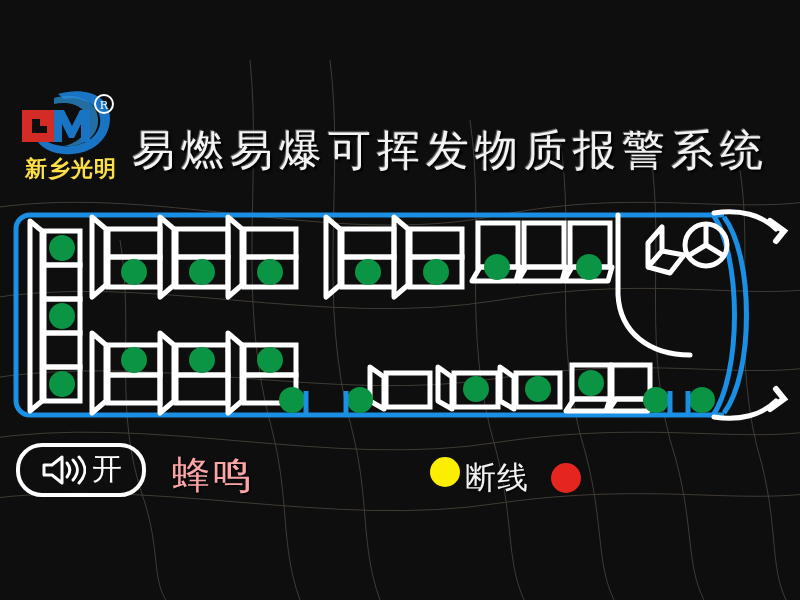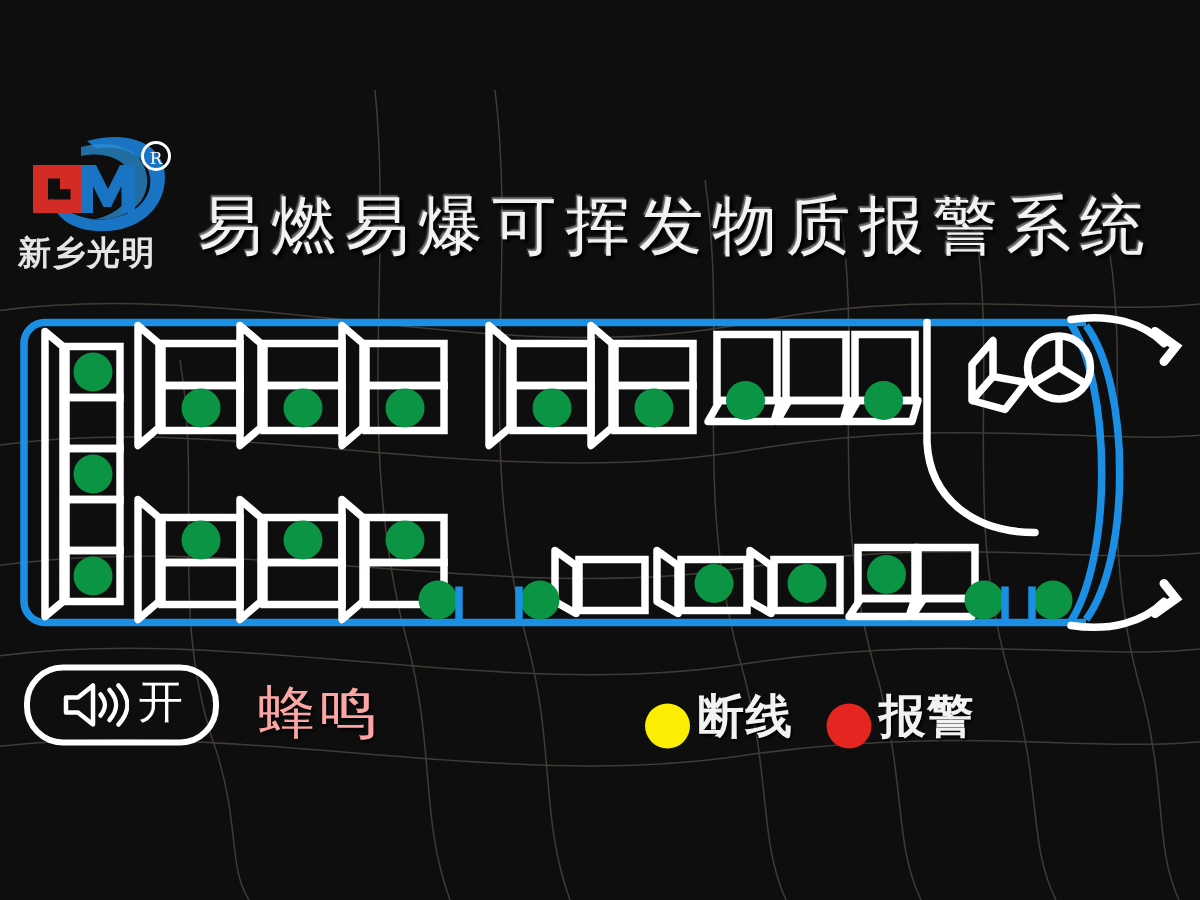--- a/index.html
+++ b/index.html
@@ -30,22 +30,22 @@
     left: 12px; top: 88px;
     width: 118px; height: 108px;
   }
   #logo-mark {
     position: absolute; left: 2px; top: 0;
     width: 110px; height: 72px;
   }
   #logo-text {
     position: absolute; left: 0; top: 66px;
     width: 118px;
-    text-align: left;
-    color: #e5e5e5;
+    text-align: center;
+    color: #fde047;
     font-size: 22px;
     font-weight: bold;
     letter-spacing: 1px;
     font-family: Liberation Serif, serif;
     white-space: nowrap;
   }
   
   #title {
     position: absolute;
     left: 132px; top: 122px;
@@ -97,23 +97,22 @@
   #legend {
     position: absolute;
     left: 430px; top: 452px;
     width: 356px; height: 52px;
     display: flex;
     align-items: center;
     gap: 22px;
   }
   .legend-item {
     display: flex;
-    align-items: flex-end;
+    align-items: flex-start;
     gap: 5px;
-    font-weight: bold;
   }
   .legend-dot {
     width: 30px; height: 30px;
     border-radius: 50%;
     flex: 0 0 auto;
   }
   .legend-text {
     color: #f2f2f2;
     font-size: 31px;
     letter-spacing: 1px;
@@ -334,17 +333,16 @@
   </div>
   <div id="buzzer-label">蜂鸣</div>
 
   <div id="legend">
     <div class="legend-item">
       <span class="legend-dot" style="background:#fbee03"></span>
       <span class="legend-text">断线</span>
     </div>
     <div class="legend-item">
       <span class="legend-dot" style="background:#e52620"></span>
-      <span class="legend-text">报警</span>
     </div>
   </div>
 
 </div>
 
 </body></html>

